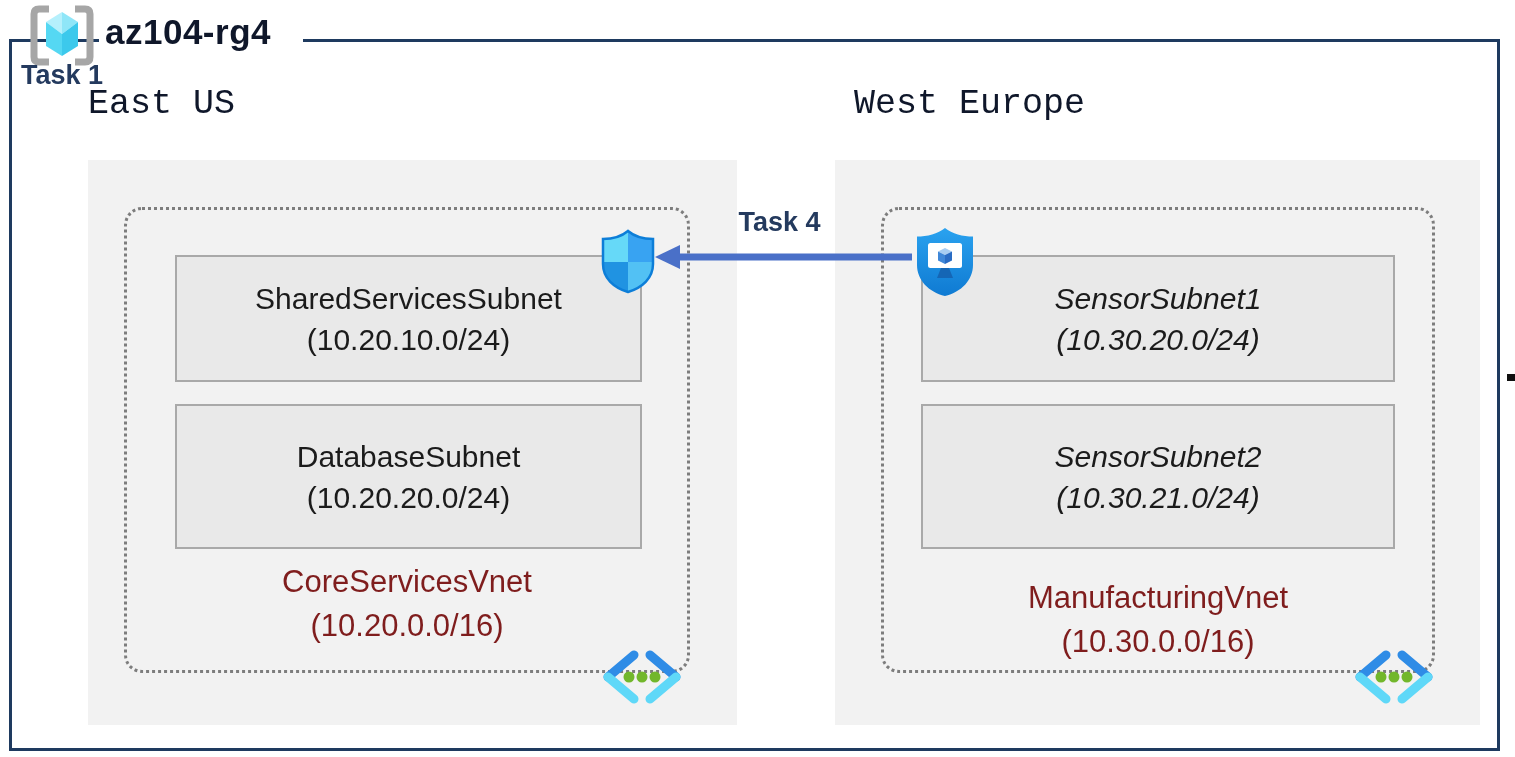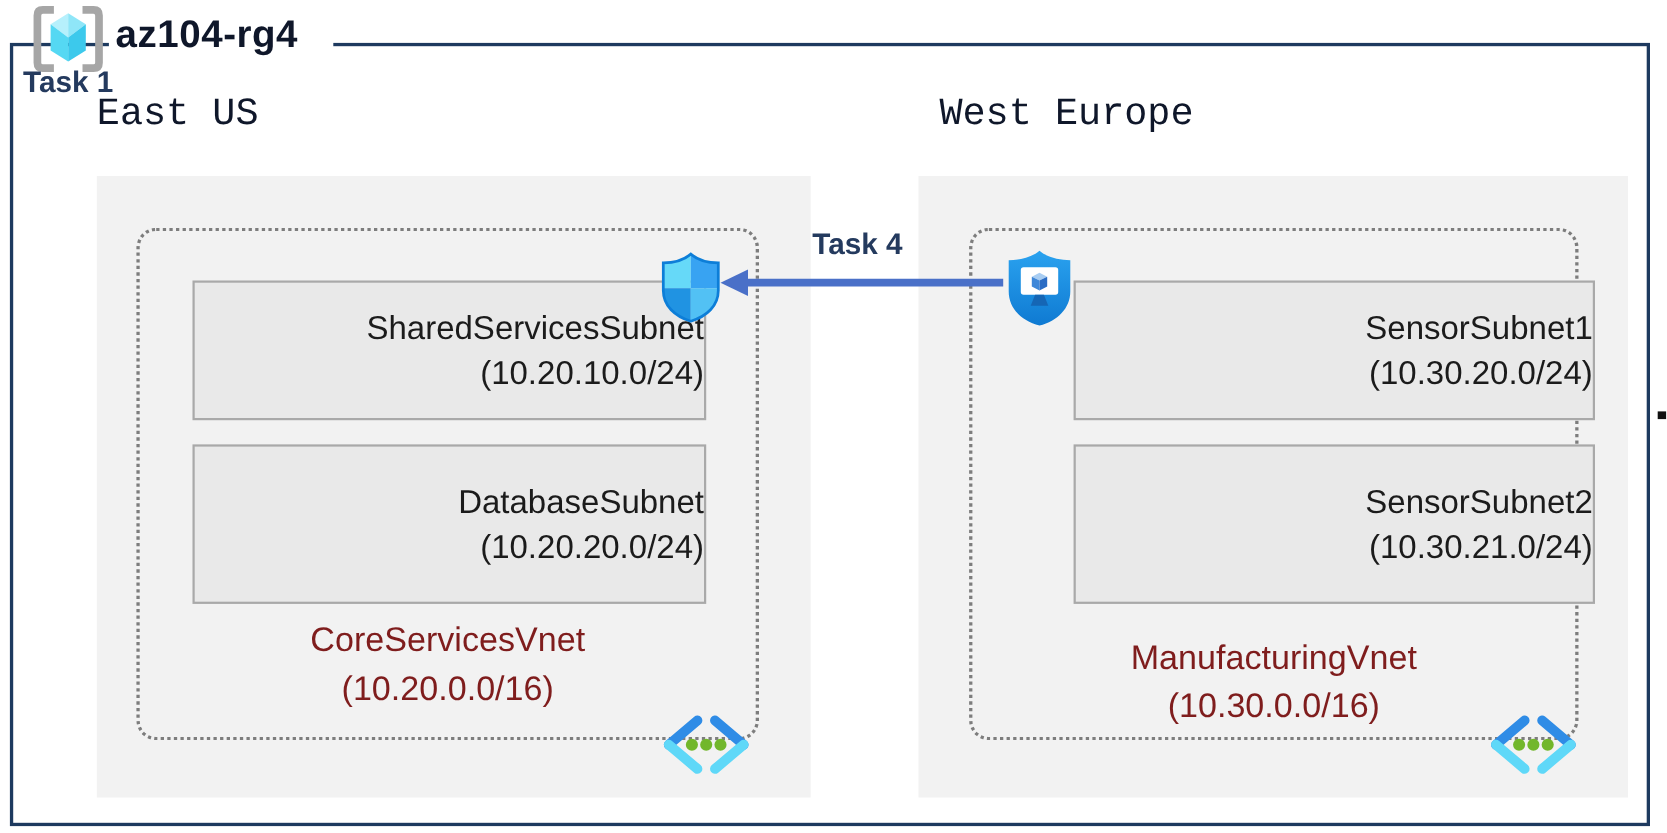--- a/index.html
+++ b/index.html
@@ -53,26 +53,26 @@
     box-sizing:border-box;
     background:transparent;
   }
   .vnet-box.east{left:124px;width:566px;}
   .vnet-box.west{left:881px;width:554px;}
   .subnet-box{
     position:absolute;
     background:#e9e9e9;
     border:2px solid #a9a9a9;
     box-sizing:border-box;
-    display:flex;flex-direction:column;align-items:flex-end;justify-content:center;
+    display:flex;flex-direction:column;align-items:center;justify-content:center;
     font-size:30px;color:#1b1b1b;line-height:41px;
     text-align:center;
   }
   .subnet-box.east{left:175px;width:467px;}
-  .subnet-box.west{left:976px;width:474px;}
+  .subnet-box.west{left:921px;width:474px;font-style:italic;}
   .subnet-box.row1{top:255px;height:127px;}
   .subnet-box.row2{top:404px;height:145px;}
   .vnet-label{
     position:absolute;top:560px;
     font-size:31px;color:#7f1d1d;line-height:44px;
     text-align:center;
   }
   .vnet-label.east{left:124px;width:566px;}
   .vnet-label.west{left:881px;width:554px;margin-top:16px;}
   .vnet-icon{position:absolute;width:84px;height:54px;}

